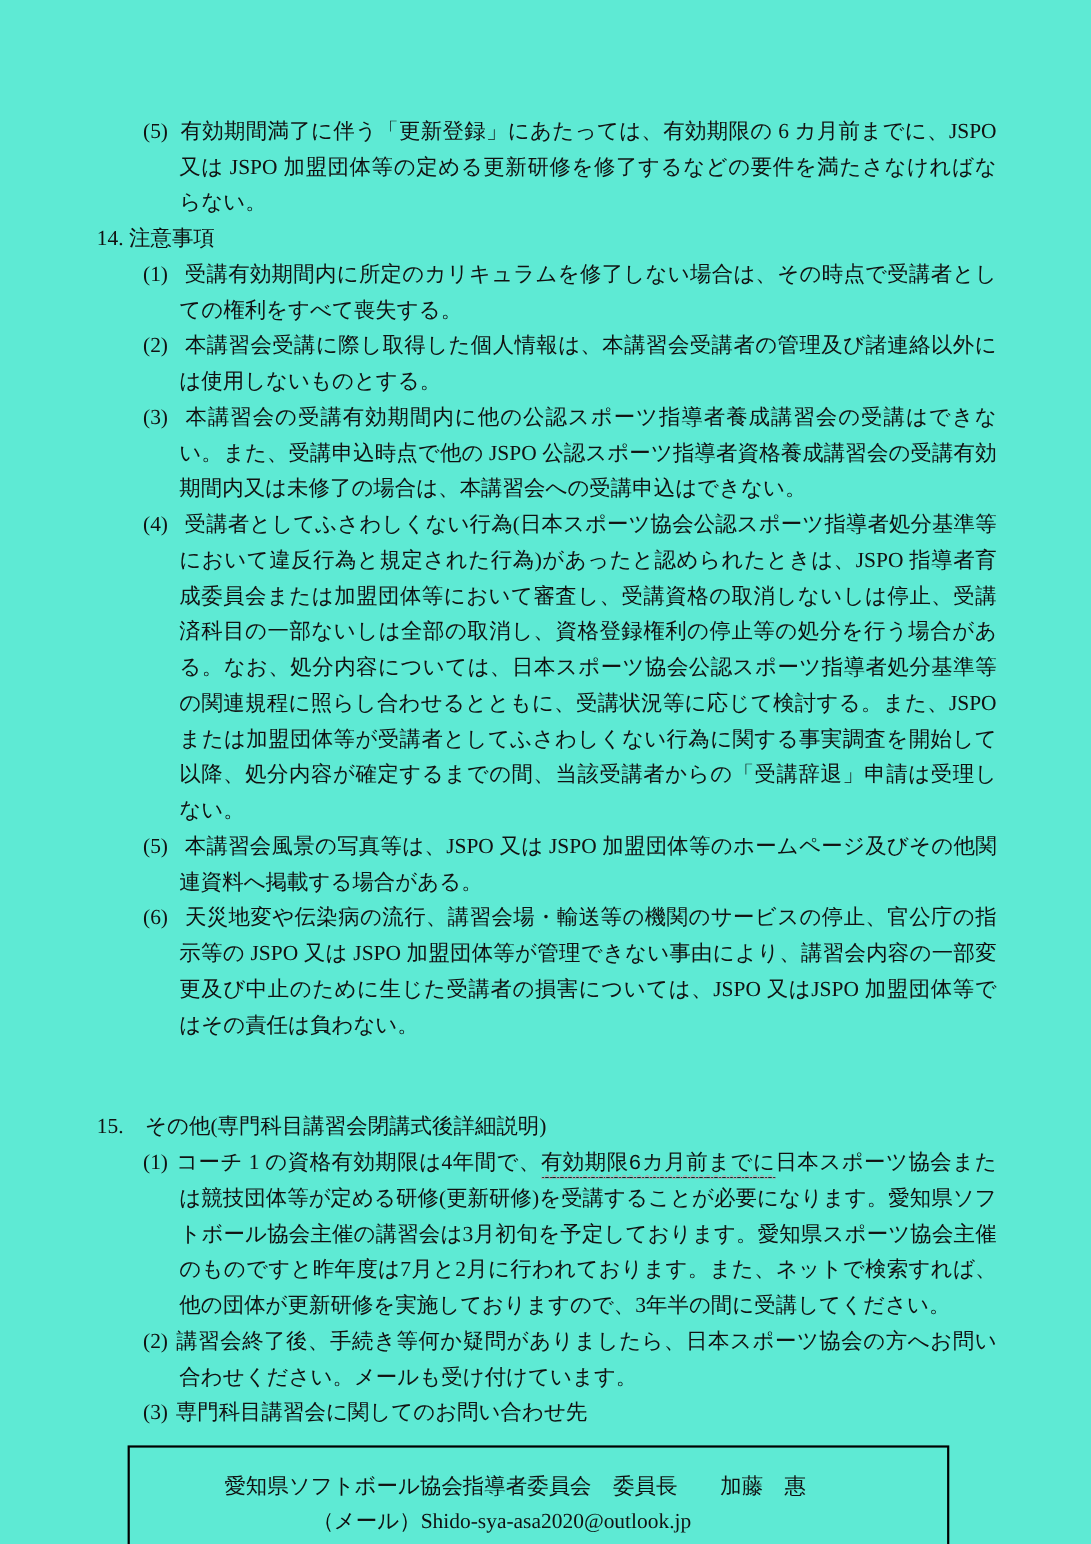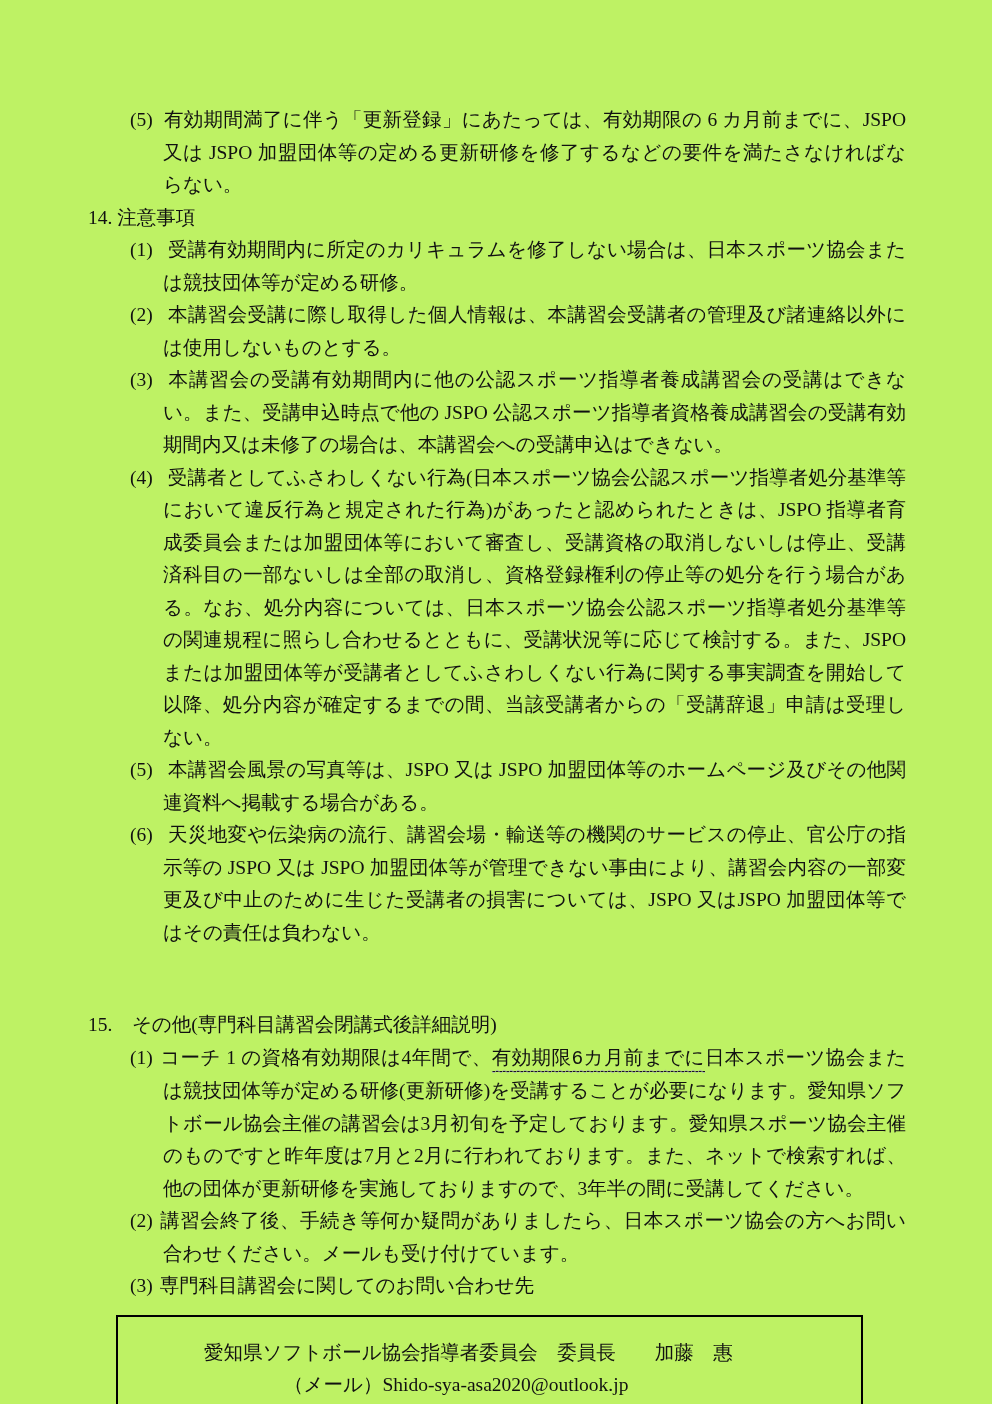--- a/index.html
+++ b/index.html
@@ -9,21 +9,21 @@
     height:1404px;
     font-family:"Liberation Serif","DejaVu Serif",serif;
     color:#111;
     -webkit-font-smoothing:antialiased;
   }
   .page{
     box-sizing:border-box;
     width:992px;
     height:1404px;
     padding:104px 86px 40px 88px;
-    background:#bef264;
+    background:#5eead4;
     overflow:hidden;
   }
   .body-text{
     font-size:19.5px;
     line-height:32.5px;
     color:#111;
   }
   .li{
     padding-left:75px;
     text-indent:-33px;
@@ -65,21 +65,21 @@
 
   <div class="body-text">
 
     <div class="li gap-mid">
       <span class="marker">(5)</span><span>有効期間満了に伴う「更新登録」にあたっては、有効期限の 6 カ月前までに、JSPO 又は JSPO 加盟団体等の定める更新研修を修了するなどの要件を満たさなければならない。</span>
     </div>
 
     <div class="li heading">14. 注意事項</div>
 
     <div class="li gap-wide">
-      <span class="marker">(1)</span><span>受講有効期間内に所定のカリキュラムを修了しない場合は、日本スポーツ協会または競技団体等が定める研修。</span>
+      <span class="marker">(1)</span><span>受講有効期間内に所定のカリキュラムを修了しない場合は、その時点で受講者としての権利をすべて喪失する。</span>
     </div>
     <div class="li gap-wide">
       <span class="marker">(2)</span><span>本講習会受講に際し取得した個人情報は、本講習会受講者の管理及び諸連絡以外には使用しないものとする。</span>
     </div>
     <div class="li gap-wide">
       <span class="marker">(3)</span><span>本講習会の受講有効期間内に他の公認スポーツ指導者養成講習会の受講はできない。また、受講申込時点で他の JSPO 公認スポーツ指導者資格養成講習会の受講有効期間内又は未修了の場合は、本講習会への受講申込はできない。</span>
     </div>
     <div class="li gap-wide">
       <span class="marker">(4)</span><span>受講者としてふさわしくない行為(日本スポーツ協会公認スポーツ指導者処分基準等において違反行為と規定された行為)があったと認められたときは、JSPO 指導者育成委員会または加盟団体等において審査し、受講資格の取消しないしは停止、受講済科目の一部ないしは全部の取消し、資格登録権利の停止等の処分を行う場合がある。なお、処分内容については、日本スポーツ協会公認スポーツ指導者処分基準等の関連規程に照らし合わせるとともに、受講状況等に応じて検討する。また、JSPO または加盟団体等が受講者としてふさわしくない行為に関する事実調査を開始して以降、処分内容が確定するまでの間、当該受講者からの「受講辞退」申請は受理しない。</span>
     </div>

